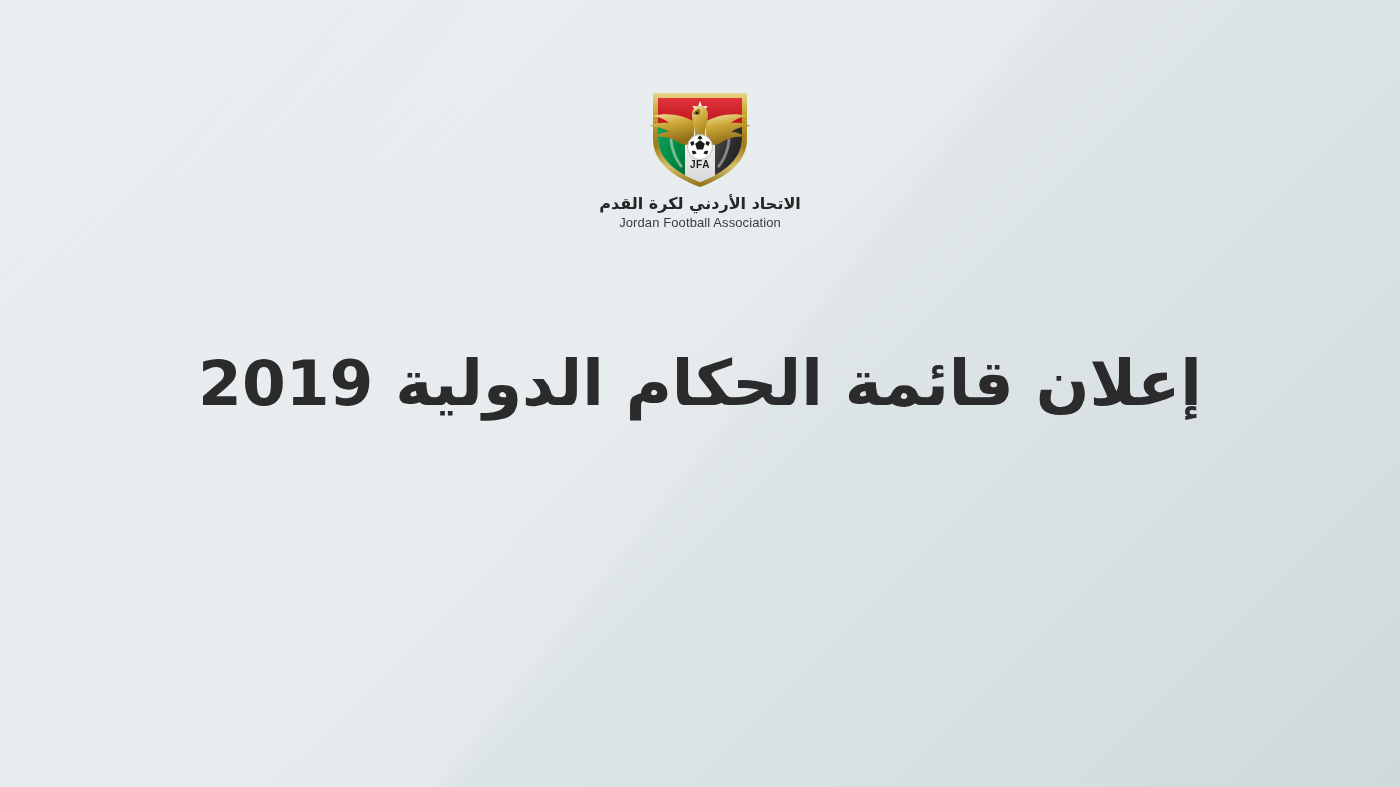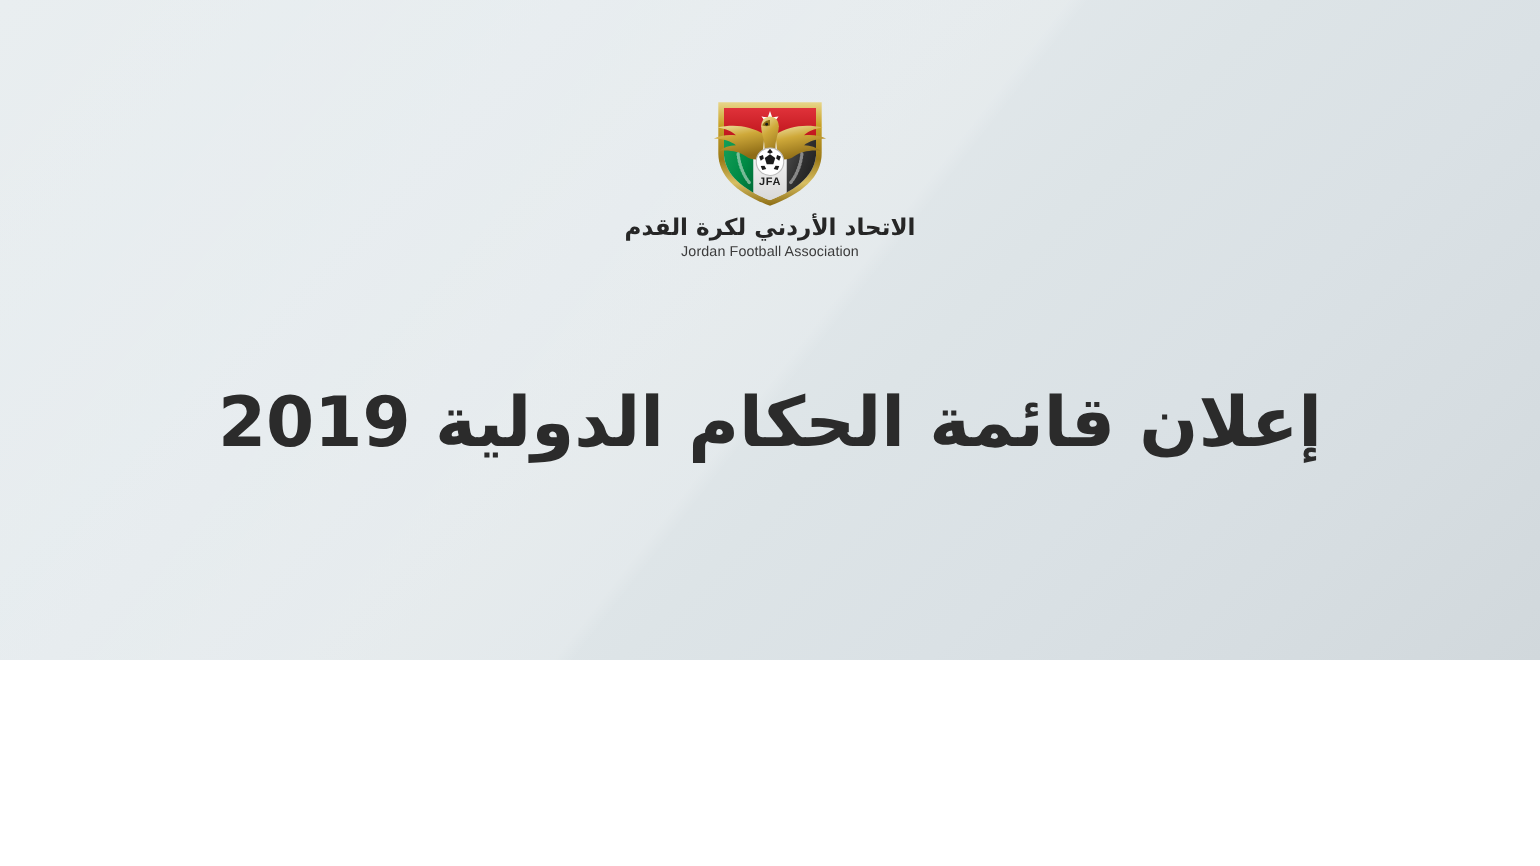--- a/index.html
+++ b/index.html
@@ -10,21 +10,21 @@
   body {
     width: 1400px;
     height: 787px;
     overflow: hidden;
     font-family: "DejaVu Sans", "Liberation Sans", sans-serif;
   }
 
   .slide {
     position: relative;
     width: 1400px;
-    height: 600px;
+    height: 787px;
     box-sizing: border-box;
     background:
       linear-gradient(135deg,
         #e9eef0 0%,
         #e5ebee 26%,
         #e2e8eb 44%,
         #dde4e7 58%,
         #dae1e5 72%,
         #d6dde1 86%,
         #d1d8dc 100%);
@@ -58,21 +58,21 @@
   }
 
   .crest {
     width: 124px;
     height: 104px;
     display: block;
   }
 
   .brand-name-ar {
     margin-top: 7px;
-    font-size: 21px;
+    font-size: 16px;
     font-weight: 700;
     color: #262626;
     letter-spacing: 0px;
     line-height: 1.15;
     direction: rtl;
     white-space: nowrap;
   }
 
   .brand-name-en {
     margin-top: 2px;

